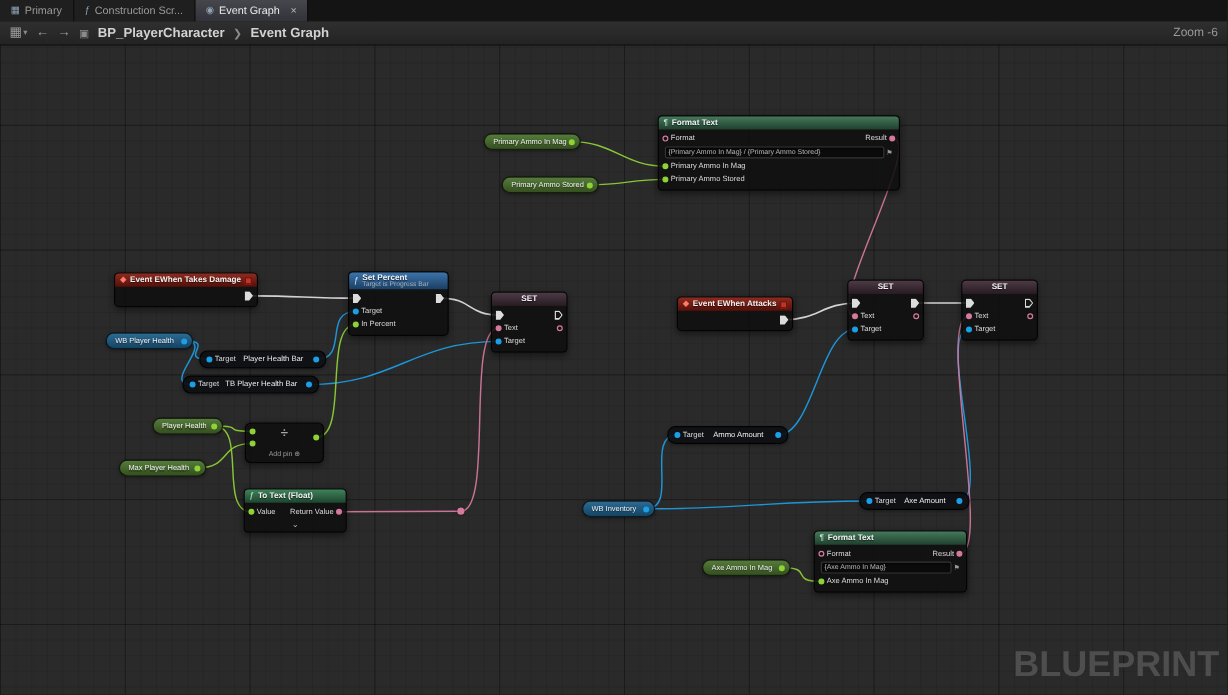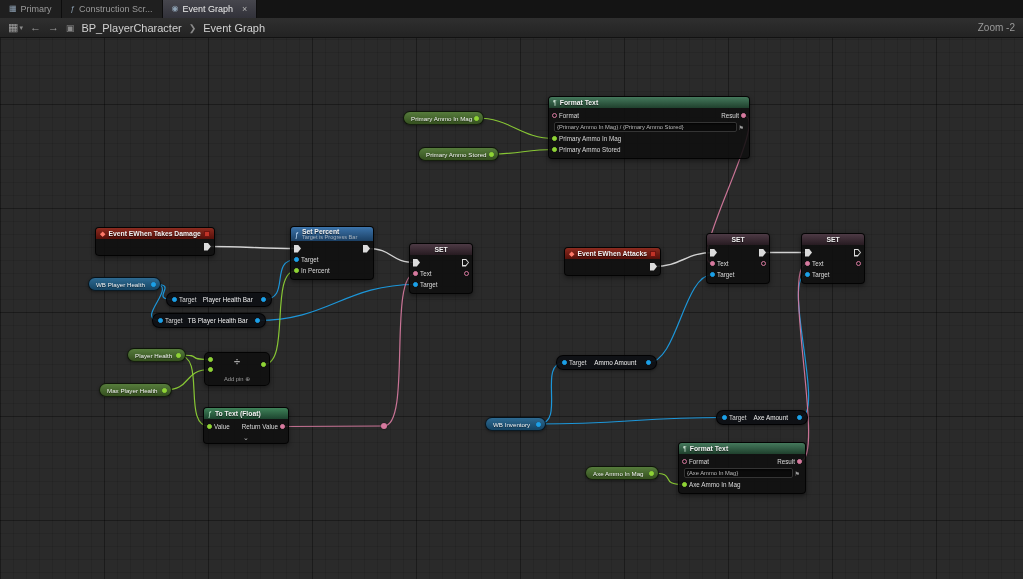--- a/index.html
+++ b/index.html
@@ -16,21 +16,21 @@
 #node-layer{position:absolute;inset:0;z-index:2}
 #tabbar{position:absolute;top:0;left:0;right:0;height:18px;background:#141414;display:flex;align-items:stretch;z-index:5}
 .tab{display:flex;align-items:center;gap:4px;padding:0 9px;font-size:9px;color:#9a9a9a;background:#1f1f1f;border-right:1px solid #0d0d0d;cursor:pointer;white-space:nowrap}
 .tab.active{background:linear-gradient(#46464d,#32323a);color:#ececec}
 .ticon{font-size:8px;color:#8fa3b5;line-height:1}
 .tclose{margin-left:5px;color:#b5b5b5;font-size:9px}
 #toolbar{position:absolute;top:18px;left:0;right:0;height:20px;z-index:5;display:flex;align-items:center;gap:7px;padding:0 8px;background:linear-gradient(#2f2f2f,#232323);border-bottom:1px solid #121212}
 .tbtn{color:#9c9c9c;font-size:11px;line-height:1;cursor:pointer;display:inline-flex;align-items:center;gap:1px}
 .caret{font-size:7px;color:#8a8a8a}
 .tbicon{color:#8a8a8a;font-size:9px}
-.crumb{color:#d2d2d2;font-weight:normal;font-size:11px;cursor:pointer}
+.crumb{color:#d2d2d2;font-weight:bold;font-size:11px;cursor:pointer}
 .crumb-sep{color:#8a8a8a;font-size:9px}
 .zoom{margin-left:auto;color:#9a9a9a;font-size:10px}
 #watermark{position:absolute;right:7px;bottom:8px;z-index:1;font-size:30px;font-weight:bold;color:#4e4e4e;font-family:"Liberation Sans",sans-serif;letter-spacing:0}
 .node{position:absolute;font-size:6.5px;color:#ddd}
 .boxnode{background:rgba(15,15,15,.88);border:1px solid rgba(0,0,0,.8);border-radius:4px;box-shadow:0 2px 5px rgba(0,0,0,.45)}
 .nhead{display:flex;align-items:center;gap:3px;padding:1px 4px;border-radius:3px 3px 0 0;min-height:11px}
 .htitle{font-weight:bold;font-size:6.8px;color:#f2f2f2;white-space:nowrap;text-shadow:0 1px 1px rgba(0,0,0,.6)}
 .hsub{font-size:5.6px;color:#d5d5d5;opacity:.72;margin-top:-1px;white-space:nowrap}
 .head-event{background:linear-gradient(#8d2b1f,#55100a)}
 .head-func{background:linear-gradient(#3c74ab,#1b3f63)}
@@ -468,20 +468,21 @@
         </div>
       </div>
       <div class="node varpill var-green" style="left: 585px; top: 466px; width: 74px;">
         <span class="vtxt">Axe Ammo In Mag</span>
         <span class="pinwrap">
           <span class="pinlbl"></span>
           <span class="pin-circ" style="border-color: rgb(143, 212, 53); background: rgb(143, 212, 53);"></span>
         </span>
       </div>
     </div>
+  <div id="watermark">BLUEPRINT</div>
 
   <div id="tabbar">
       <div class="tab">
         <span class="ticon">▦</span>
         <span class="tlabel">Primary</span>
       </div>
       <div class="tab">
         <span class="ticon">ƒ</span>
         <span class="tlabel">Construction Scr...</span>
       </div>
@@ -496,15 +497,15 @@
     <span class="tbtn">
         <span>▦</span>
         <span class="caret">▾</span>
       </span>
     <span class="tbtn">←</span>
     <span class="tbtn">→</span>
     <span class="tbicon">▣</span>
     <span class="crumb">BP_PlayerCharacter</span>
     <span class="crumb-sep">❯</span>
     <span class="crumb">Event Graph</span>
-    <span class="zoom">Zoom -2</span>
+    <span class="zoom">Zoom -6</span>
   </div>
 </div>
 
 </body></html>

